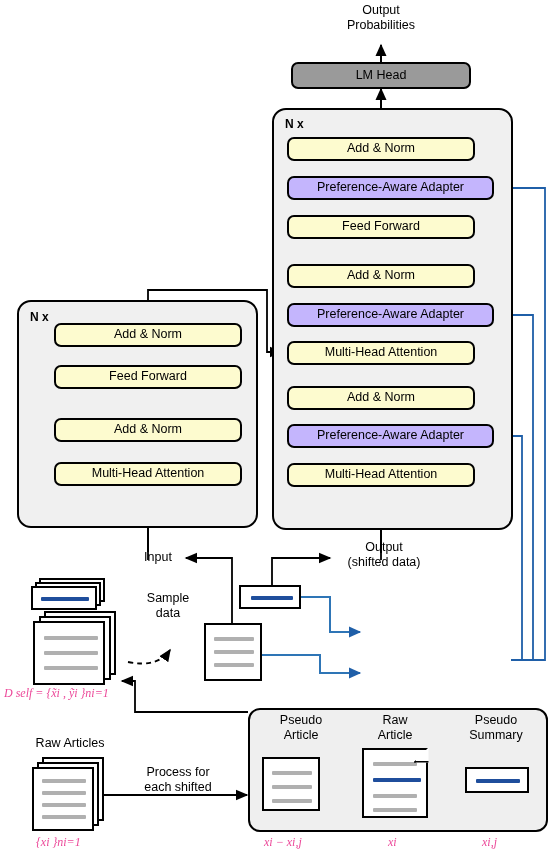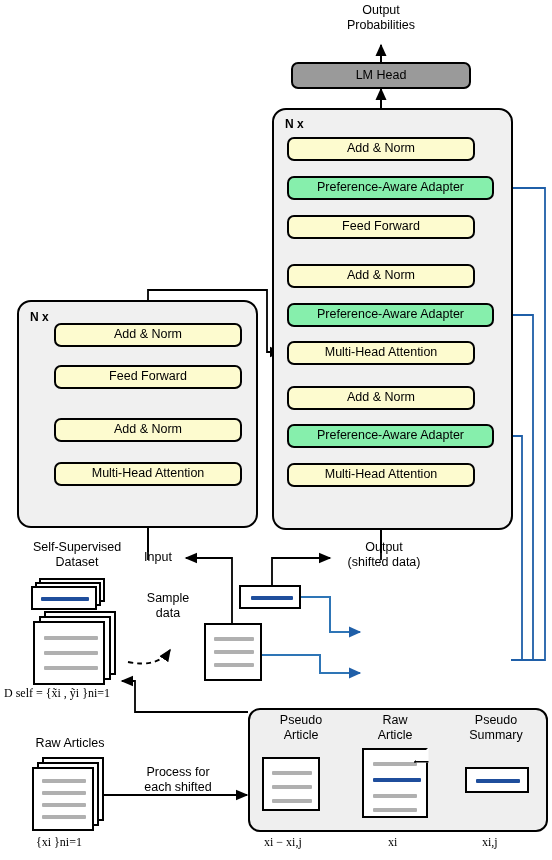--- a/index.html
+++ b/index.html
@@ -5,34 +5,34 @@
   html,body{margin:0;padding:0;background:#ffffff;}
   body{width:552px;height:860px;position:relative;overflow:hidden;
        font-family:"Liberation Sans","DejaVu Sans",sans-serif;color:#000;}
   #stage{position:relative;width:552px;height:860px;}
 
   
   .rbox{position:absolute;border:2.5px solid #000;border-radius:7px;
         display:flex;align-items:center;justify-content:center;
         font-size:12.5px;line-height:1.1;box-sizing:border-box;}
   .yellow{background:#fdfbcf;}
-  .blue{background:#86efac;color:#000;}
+  .blue{background:#c4b5fd;color:#000;}
   .gray{background:#9a9a9a;}
 
   .stack{position:absolute;background:#f0f0f0;border:2.5px solid #000;
          border-radius:14px;box-sizing:border-box;}
 
   .nx{position:absolute;font-size:12px;font-weight:600;color:#000;}
 
   .lbl{position:absolute;font-size:12.5px;text-align:center;line-height:1.2;}
   .lbl.b{font-weight:700;}
 
   
   .math{position:absolute;font-family:"Liberation Serif","DejaVu Serif",serif;
-        font-size:12px;color:#000000;white-space:nowrap;}
+        font-style:italic;font-size:12px;color:#ec4899;white-space:nowrap;}
 
   
   .doc{position:absolute;background:#fff;border:2.5px solid #000;box-sizing:border-box;}
   .docline{position:absolute;background:#b0b0b0;height:3.5px;border-radius:1px;}
   .docline.blue{background:#1f4e9c;height:4px;}
 
   svg.overlay{position:absolute;left:0;top:0;width:552px;height:860px;overflow:visible;}
 
   .prefbox{position:absolute;background:#efefef;border:2.5px solid #000;border-radius:9px;}
   .preftitle{position:absolute;width:100%;text-align:center;font-weight:700;
@@ -207,24 +207,20 @@
     <span>Multi-Head Attention</span>
   </div>
 
   <div class="lbl" style="left:128px;top:550px;width:60px;">Input</div>
 
   <div class="lbl" style="left:330px;top:540px;width:108px;">
     <div>Output</div>
     <div>(shifted data)</div>
   </div>
 
-  <div class="lbl" style="left:12px;top:540px;width:130px;">
-    <div>Self-Supervised</div>
-    <div>Dataset</div>
-  </div>
 
   <div>
     <div class="doc" style="left:39px;top:578px;width:66px;height:24px;"></div>
     <div class="doc" style="left:35px;top:582px;width:66px;height:24px;"></div>
     <div class="doc" style="left:31px;top:586px;width:66px;height:24px;">
       <div class="docline blue" style="left:8px;top:9px;width:48px;"></div>
     </div>
   </div>
 
   <div>

